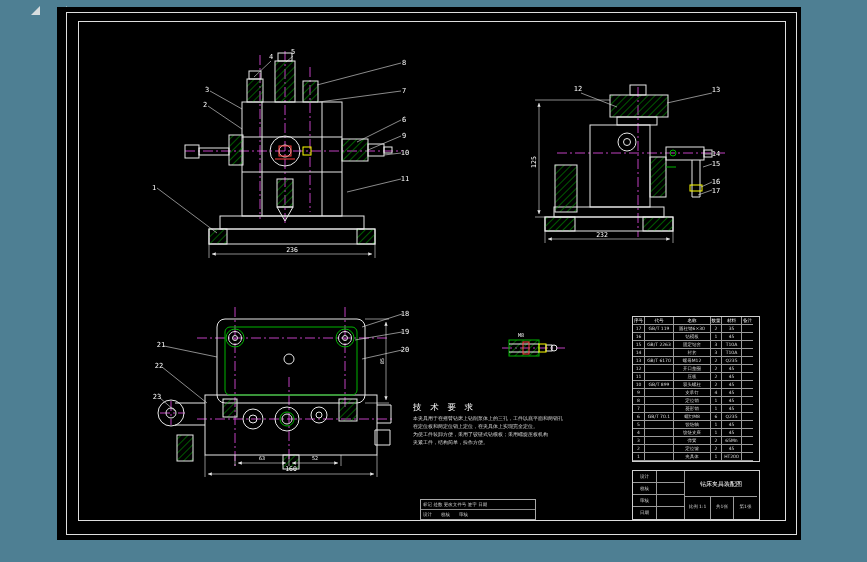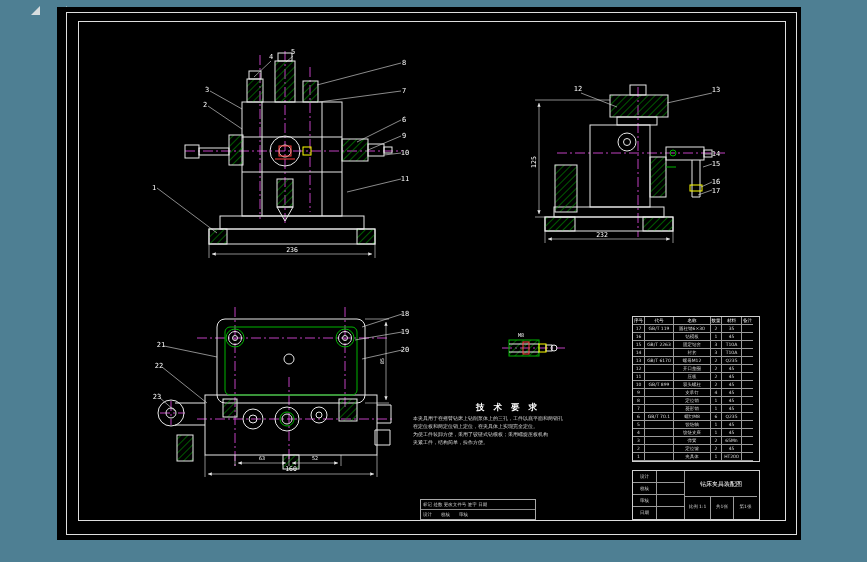--- a/index.html
+++ b/index.html
@@ -11,21 +11,21 @@
   .b-outer{position:absolute;left:9px;top:5px;width:729px;height:521px;border:1px solid #dedede;}
   .b-inner{position:absolute;left:21px;top:14px;width:706px;height:498px;border:1px solid #dedede;}
   svg{position:absolute;left:0;top:0;}
   svg text{fill:#ffffff;font-family:"DejaVu Sans Mono","DejaVu Sans",monospace;}
   .co{font-size:7px;text-anchor:middle;}
   .dm{font-size:6.5px;text-anchor:middle;}
   .sm{font-size:5px;text-anchor:middle;}
 
   
   .techreq{position:absolute;left:356px;top:395px;width:190px;color:#e8e8e8;}
-  .tr-title{text-align:center;font-size:8.5px;font-weight:bold;letter-spacing:3px;color:#fff;}
+  .tr-title{text-align:left;font-size:8.5px;font-weight:normal;letter-spacing:3px;color:#fff;}
   .tr-line{font-size:5px;line-height:8px;white-space:nowrap;overflow:hidden;color:#d8d8d8;}
 
   
   .partslist{position:absolute;left:575px;top:309px;width:126px;border:1px solid #cfcfcf;
              font-size:4.5px;color:#d8d8d8;background:#000;}
   .pl-row{display:grid;grid-template-columns:12px 29px 37px 11px 20px 11px;height:8px;line-height:8px;}
   .pl-row>span{border-right:1px solid #9a9a9a;border-bottom:1px solid #9a9a9a;
                overflow:hidden;white-space:nowrap;text-align:center;}
   .pl-row>span:last-child{border-right:none;}
   .pl-head>span{color:#fff;}

